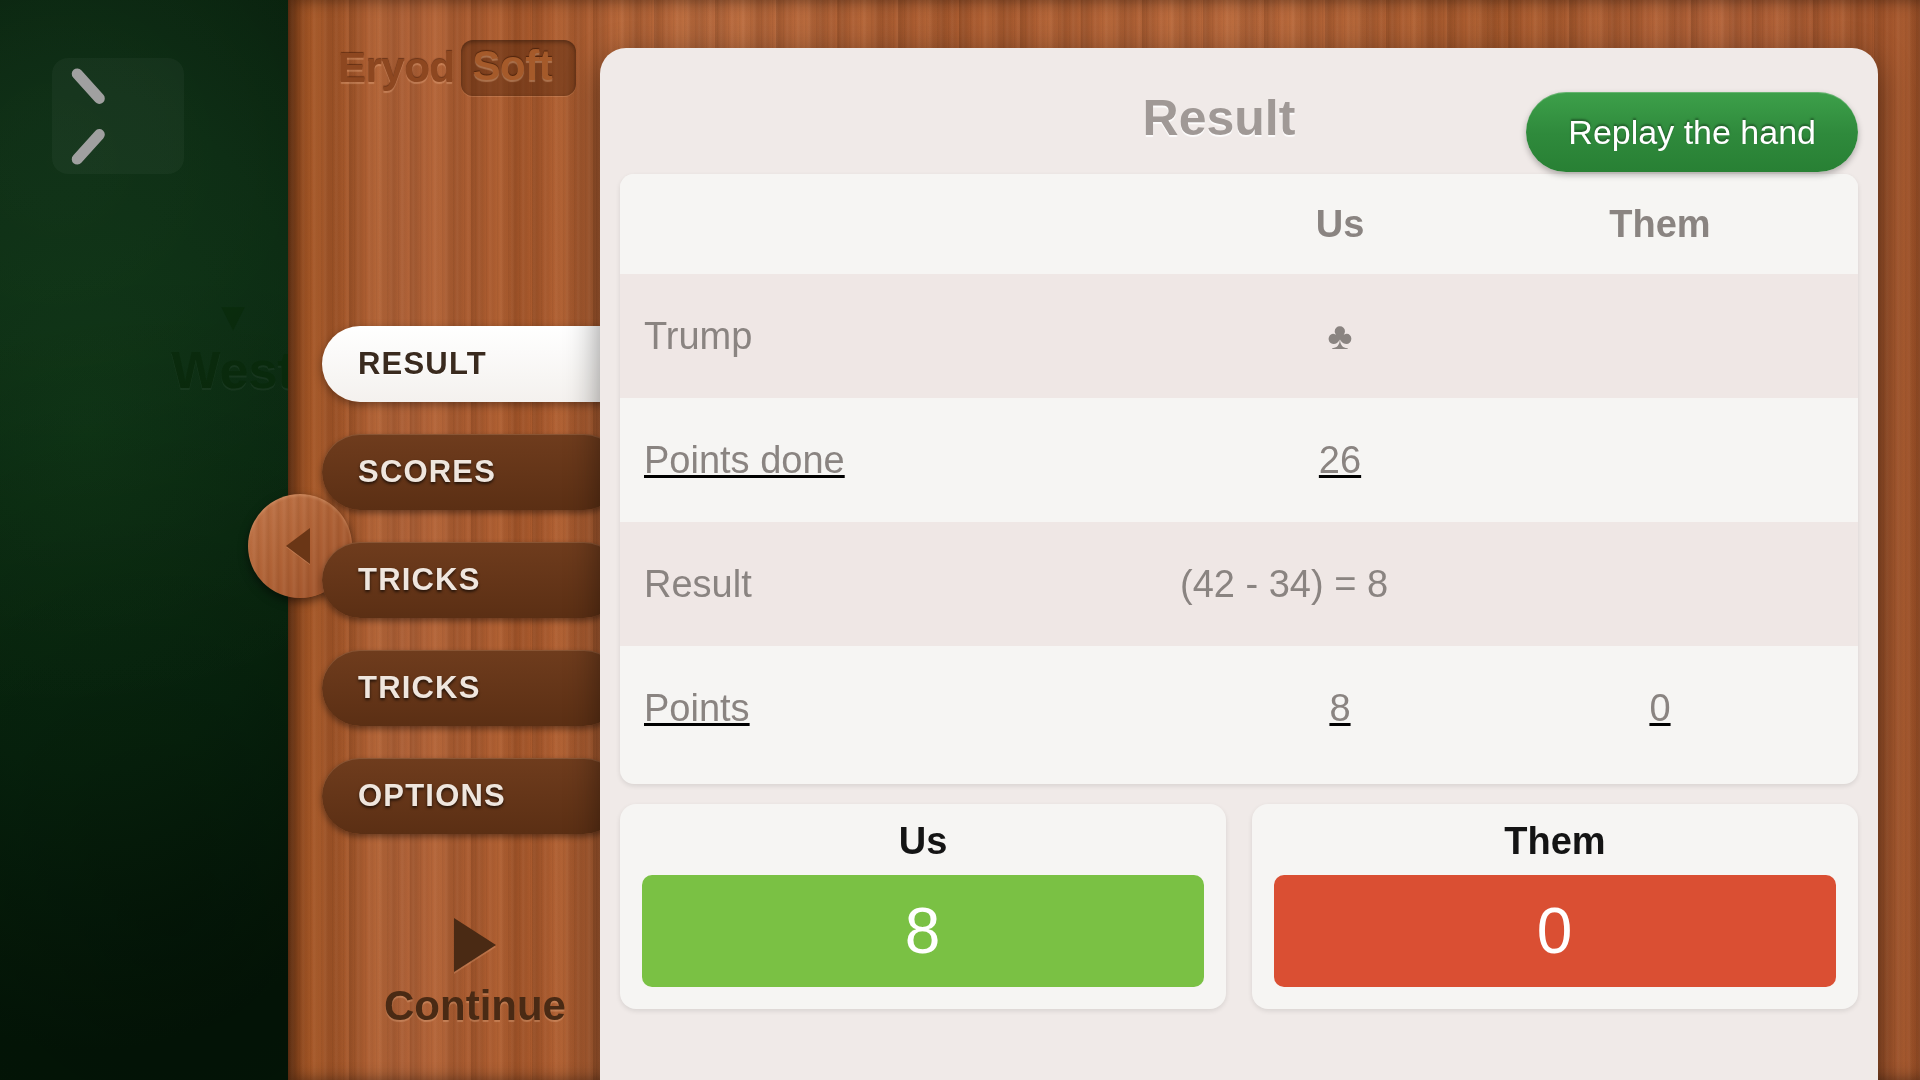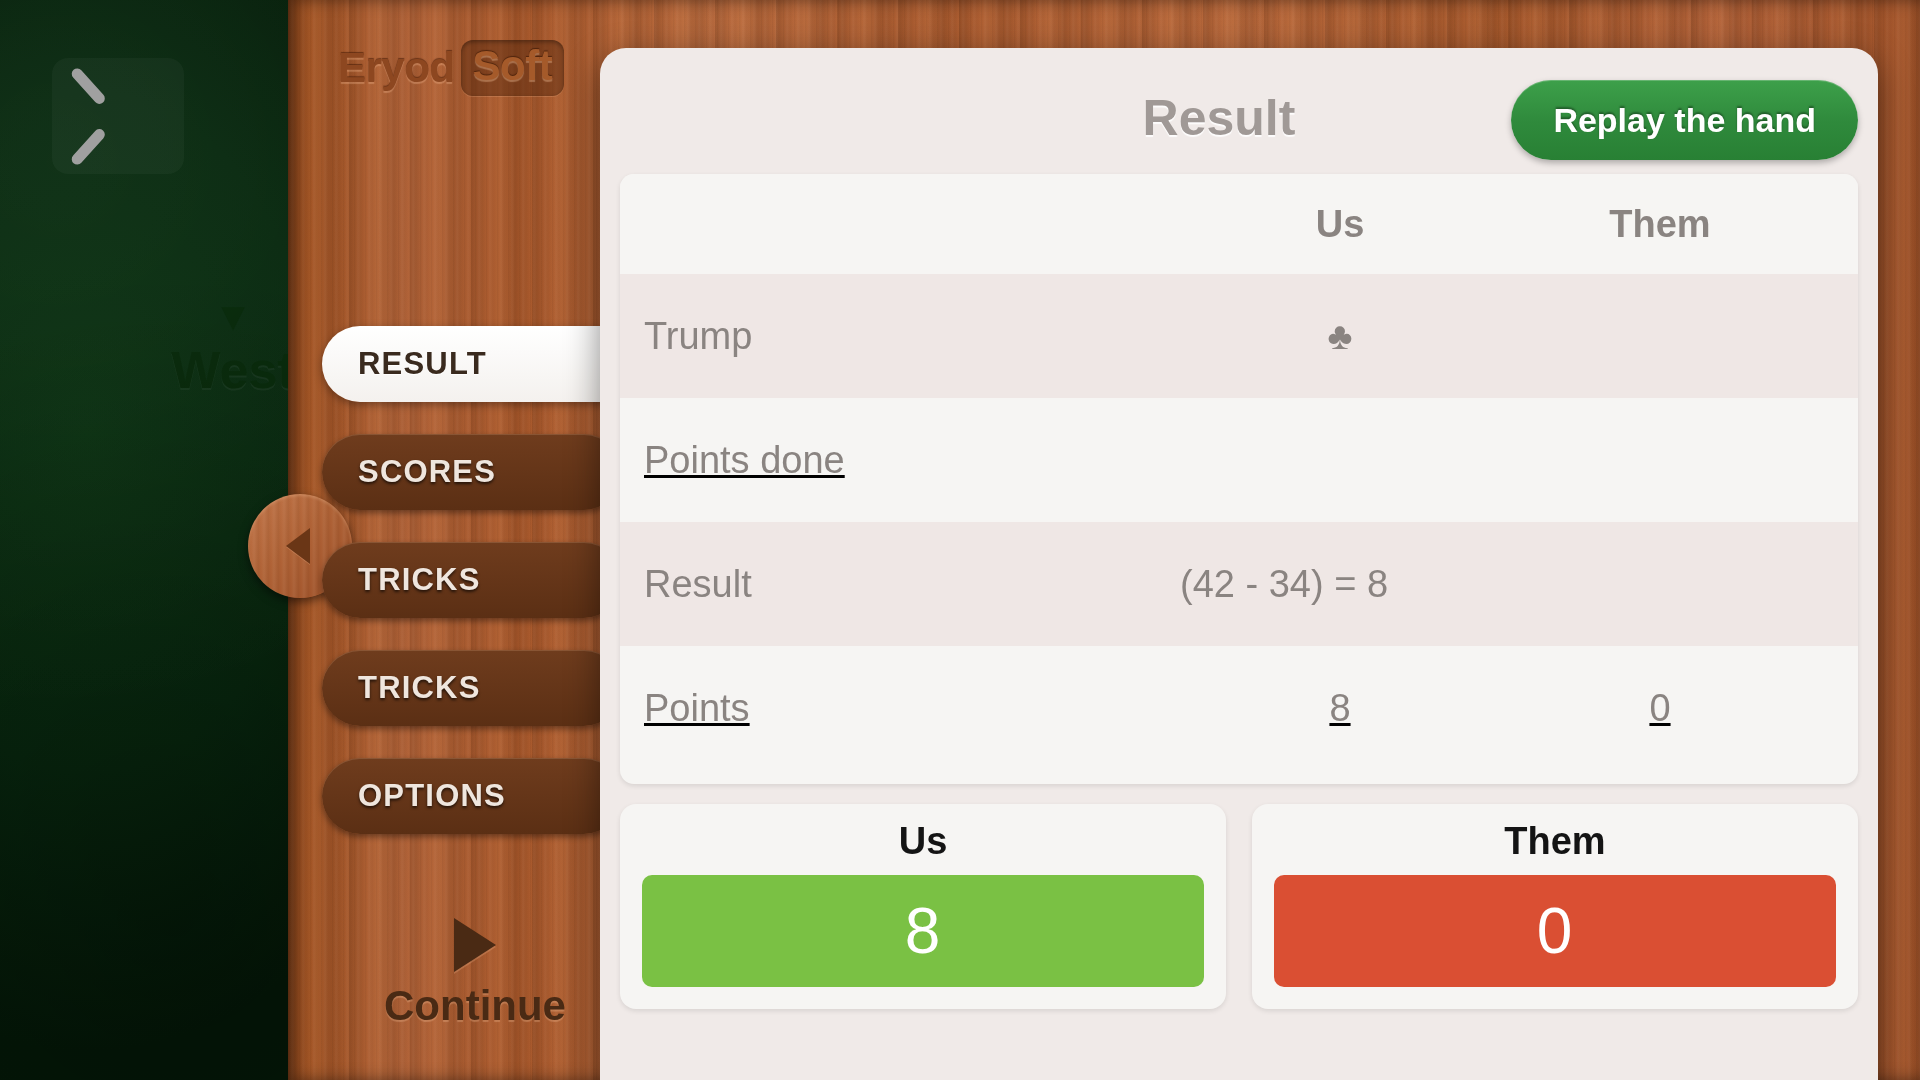--- a/index.html
+++ b/index.html
@@ -111,21 +111,21 @@
     display: flex; align-items: center; gap: 6px;
     font-size: 42px; font-weight: bold; letter-spacing: -0.5px;
   }
   .logo-eryod {
     color: #8d4720;
     text-shadow: 0 2px 1px rgba(255,200,160,0.30), 0 -1px 1px rgba(60,20,0,0.55);
   }
   .logo-soft-box {
     background: rgba(80,36,10,0.45);
     border-radius: 12px;
-    padding: 2px 12px 6px 12px;
+    padding: 2px 24px 6px 12px;
     box-shadow: inset 0 2px 4px rgba(0,0,0,0.35), 0 1px 0 rgba(255,200,160,0.20);
   }
   .logo-soft {
     color: #a55a2a;
     text-shadow: 0 2px 1px rgba(255,205,165,0.35), 0 -1px 1px rgba(50,18,0,0.6);
   }
 
   
   .drawer-handle {
     position: absolute;
@@ -218,28 +218,28 @@
     display: flex; align-items: center; justify-content: center;
   }
   .dialog-title {
     font-size: 50px; font-weight: bold;
     color: #a09996;
     text-shadow: 0 2px 1px rgba(255,255,255,0.9);
     margin-left: -40px;
   }
   .replay-btn {
     position: absolute;
-    right: 0; top: 18px;
+    right: 0; top: 30px;
     height: 80px;
     padding: 0 42px;
     border: none;
     border-radius: 40px;
     background: linear-gradient(180deg, #3da04a 0%, #2f8a3c 52%, #288034 100%);
     color: #ffffff;
-    font-size: 34px; font-weight: bold;
+    font-size: 34px; font-weight: normal;
     font-family: "Liberation Sans", sans-serif;
     text-shadow: 0 -2px 2px rgba(0,0,0,0.35);
     box-shadow: 0 3px 6px rgba(0,0,0,0.28), inset 0 1px 0 rgba(255,255,255,0.22);
     cursor: pointer;
     white-space: nowrap;
   }
 
   
   .table-card {
     background: #f6f5f3;
@@ -369,20 +369,21 @@
       </div>
 
       <div class="srow odd">
         <div class="c-label">Trump</div>
         <div class="c-us suit">♣</div>
         <div class="c-them"></div>
       </div>
 
       <div class="srow even">
         <div class="c-label">Points done</div>
+        <div class="c-them">26</div>
       </div>
 
       <div class="srow odd">
         <div class="c-label">Result</div>
         <div class="c-wide">(42 - 34) = 8</div>
       </div>
 
       <div class="srow even">
         <div class="c-label">Points</div>
         <div class="c-us">8</div>

